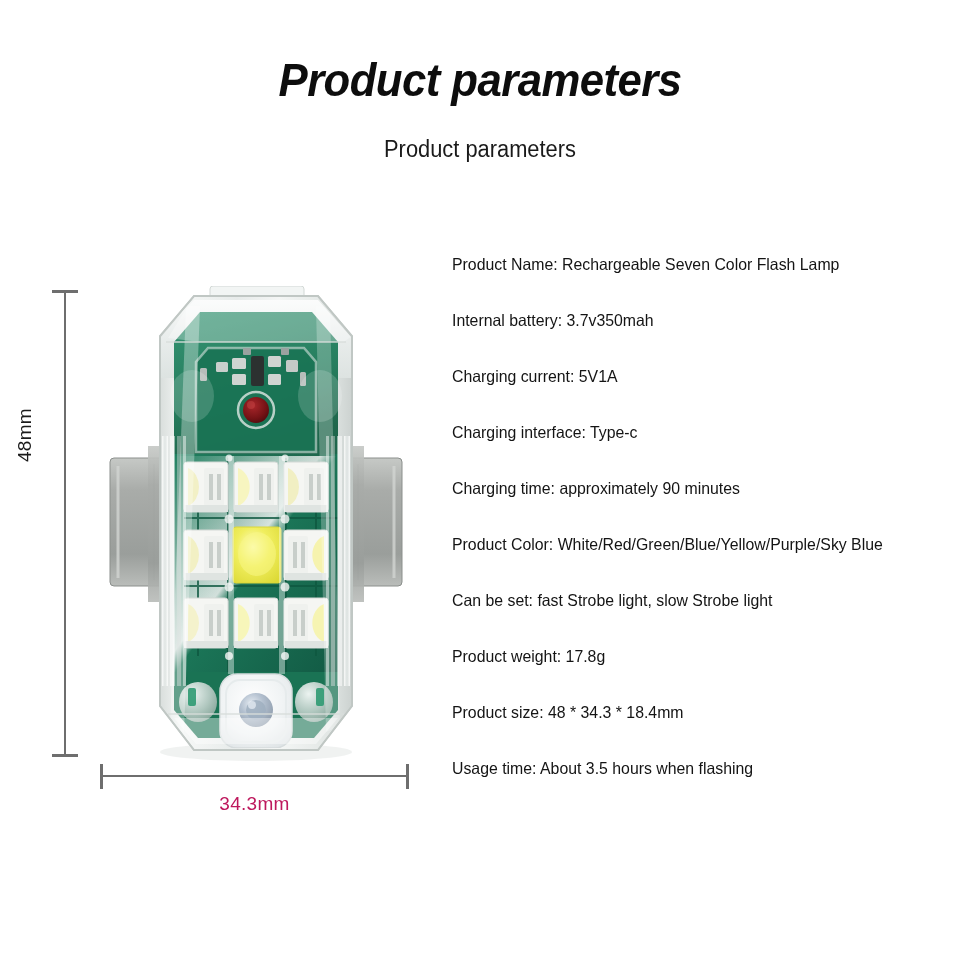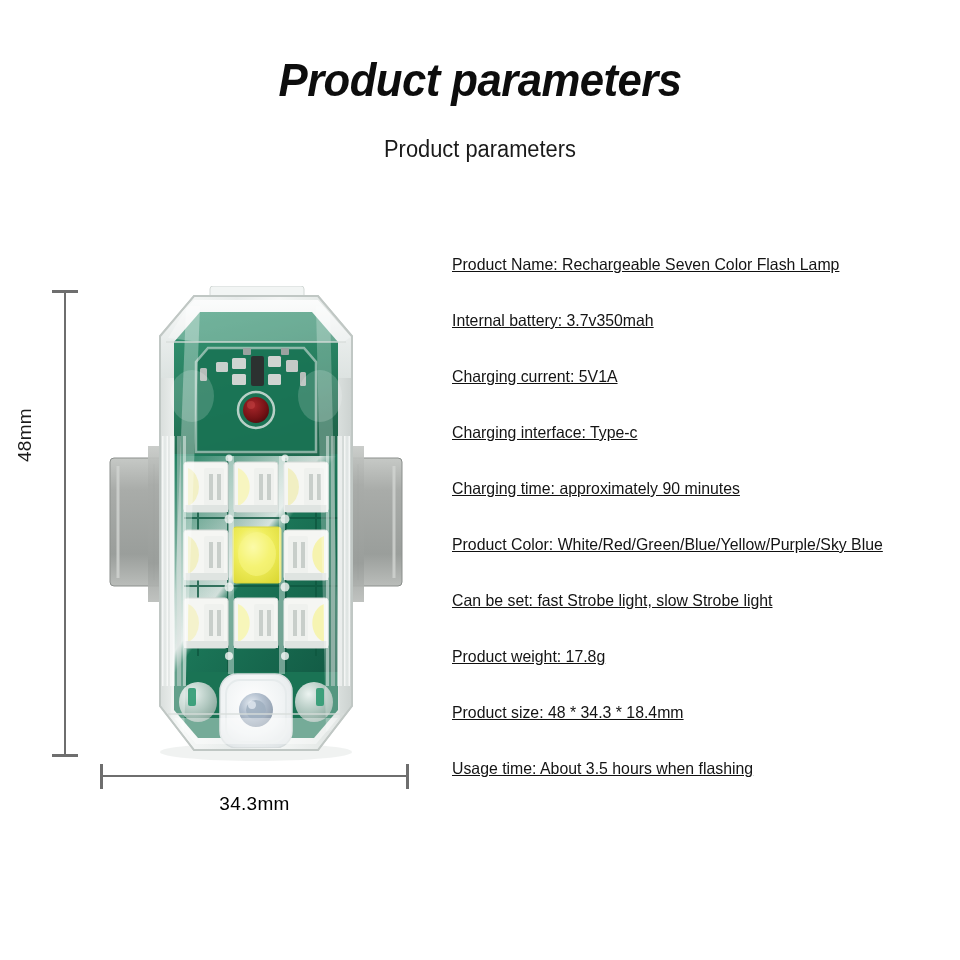--- a/index.html
+++ b/index.html
@@ -44,21 +44,20 @@
     transform: scaleX(0.95);
     white-space: nowrap;
   }
 
   
   #spec-list {
     position: absolute;
     left: 452px;
     top: 256px;
     width: 500px;
-    text-decoration: underline;
   }
   .spec-row {
     font-size: 16.5px;
     line-height: 1;
     height: 56px;
     white-space: nowrap;
     color: #141414;
     transform: scaleX(0.96);
     transform-origin: left center;
     display: flex;
@@ -117,21 +116,21 @@
     width: 3px;
     height: 25px;
   }
   #dim-h-label {
     position: absolute;
     left: 101px;
     top: 793px;
     width: 307px;
     text-align: center;
     font-size: 19px;
-    color: #000000;
+    color: #be185d;
     letter-spacing: 0.3px;
   }
 
   
   #product-photo {
     position: absolute;
     left: 88px;
     top: 286px;
     width: 336px;
     height: 476px;

